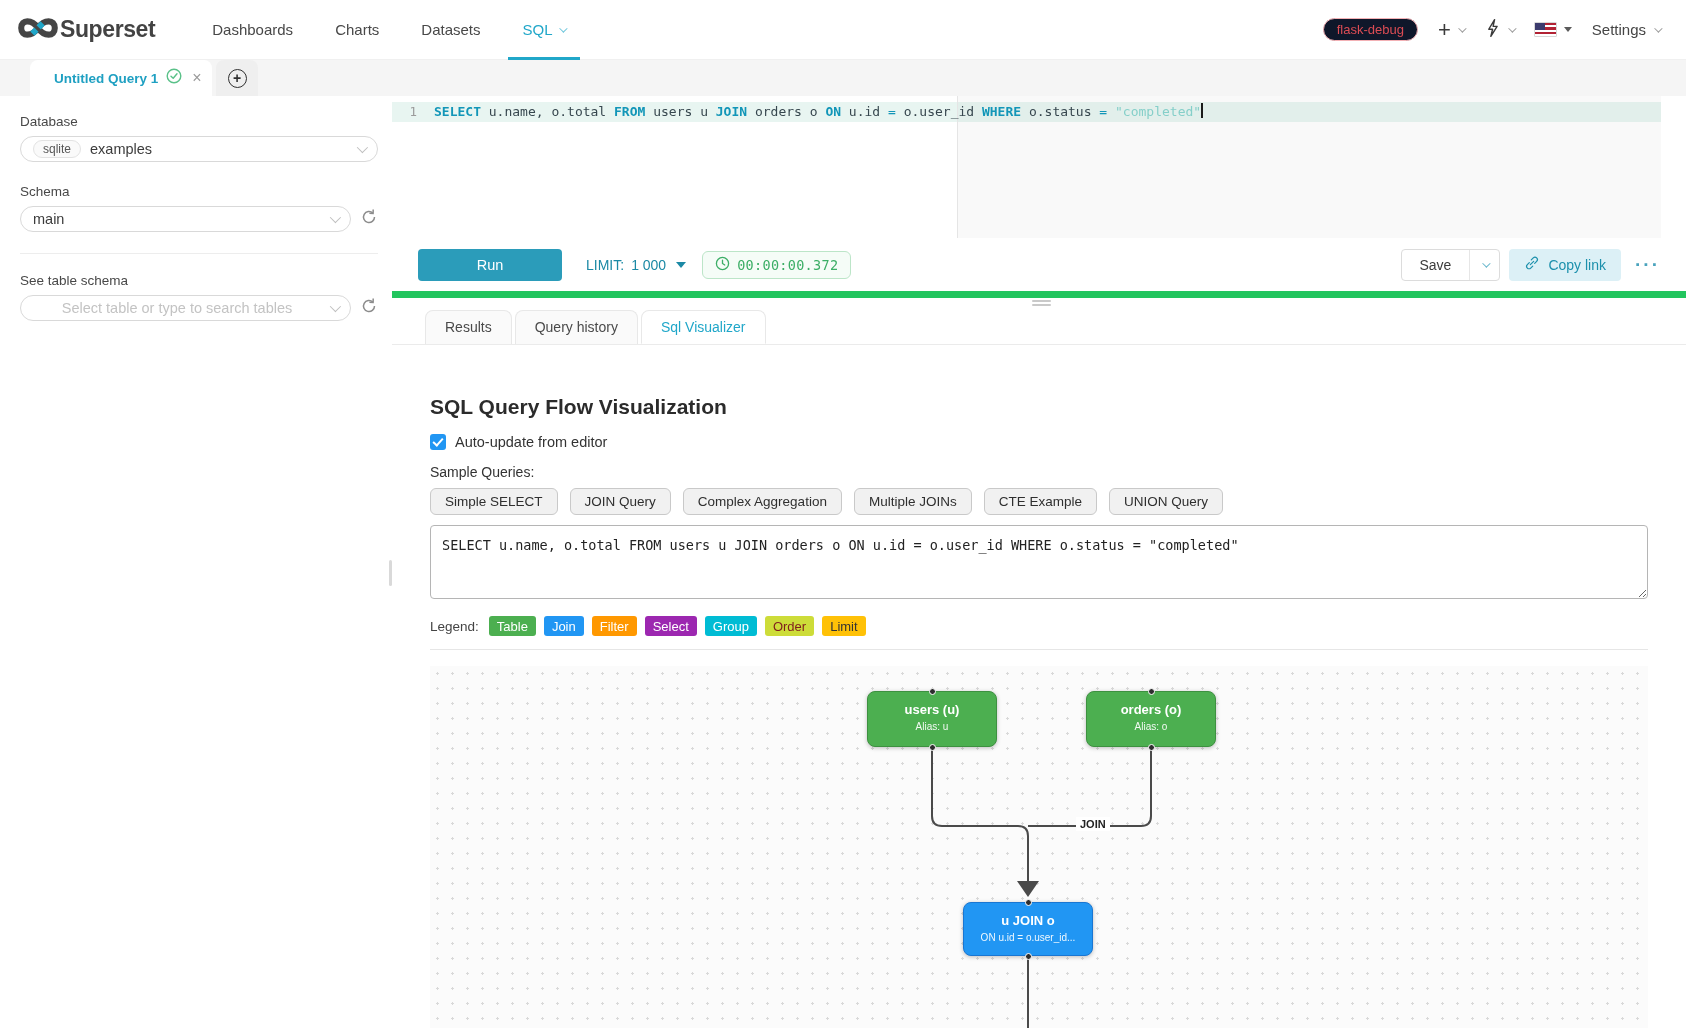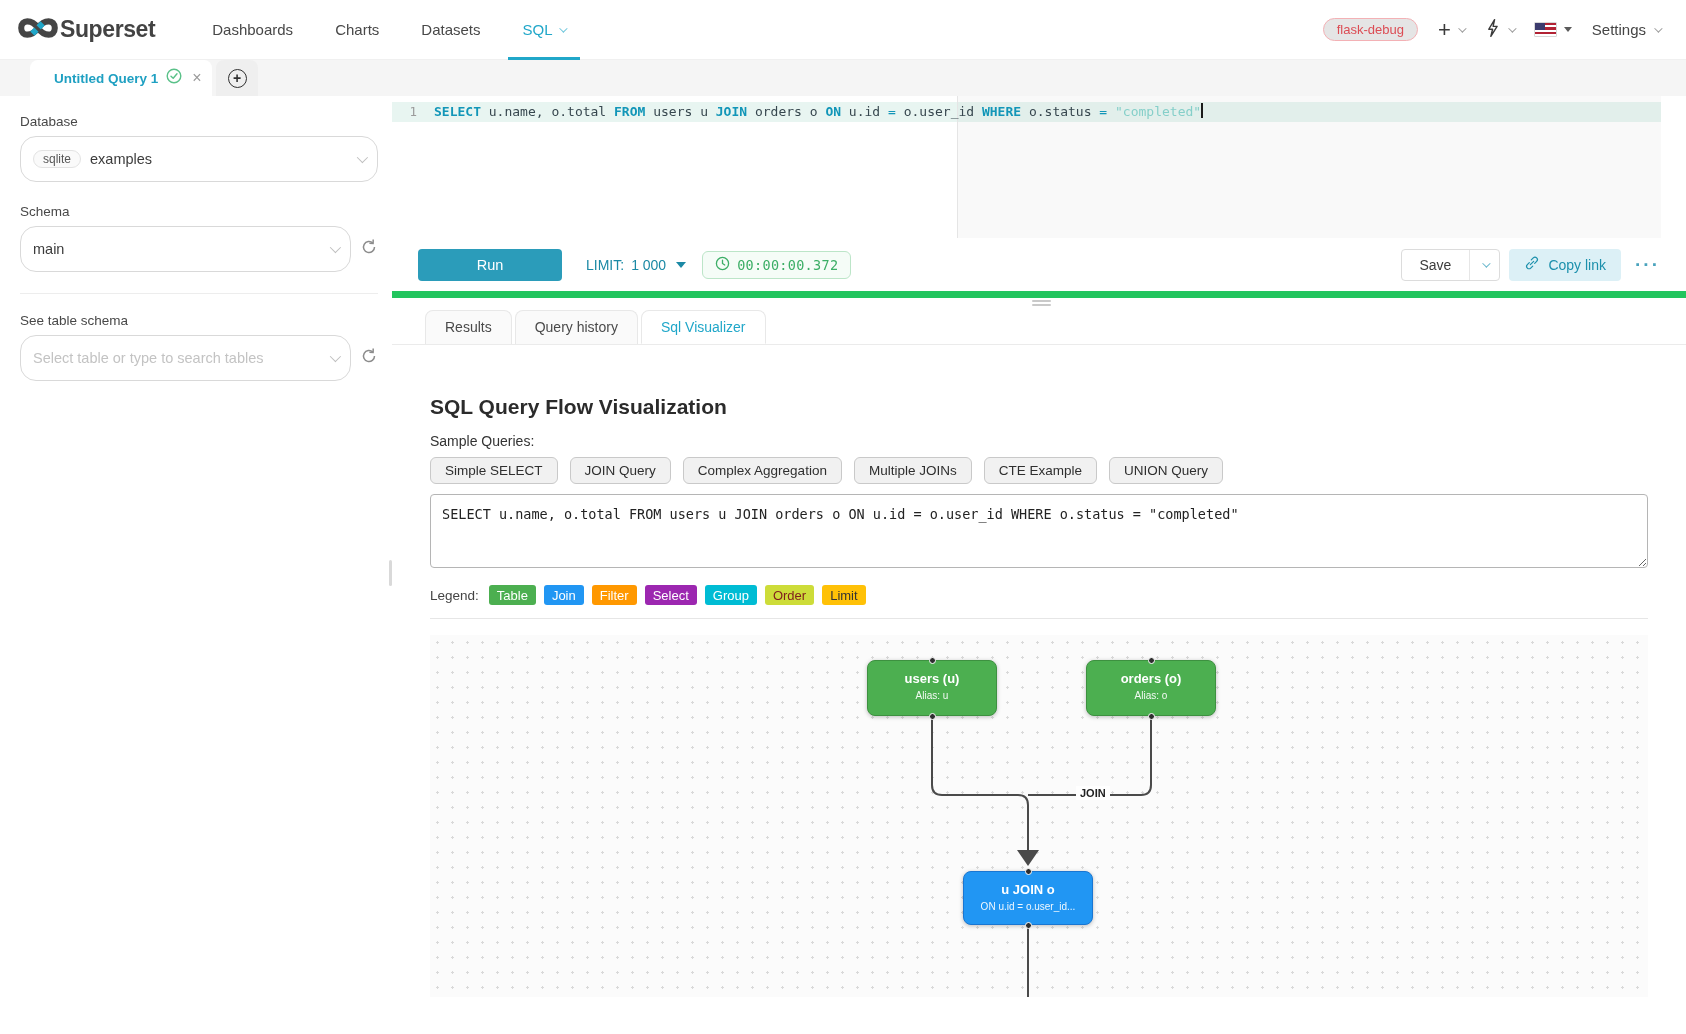--- a/index.html
+++ b/index.html
@@ -16,21 +16,21 @@
   .brand{font-size:23px; font-weight:700; color:#434343; letter-spacing:-0.4px;}
   .nav-items{display:flex; align-items:stretch; height:60px;}
   .nav-item{display:flex; align-items:center; gap:6px; padding:0 21px; font-size:15px; color:#484848; cursor:pointer; position:relative;}
   .nav-item.active{color:#20a7c9;}
   .nav-item.active::after{content:""; position:absolute; left:6px; right:6px; bottom:0; height:3px; background:#20a7c9;}
   .chev{width:7px; height:7px; border-right:1.6px solid currentColor; border-bottom:1.6px solid currentColor;
     transform:rotate(45deg) translateY(-2px); display:inline-block;}
   .chev.sm{width:6px; height:6px;}
   .muted{color:#9b9b9b;}
   .nav-right{display:flex; align-items:center; gap:20px; padding-right:26px;}
-  .env-badge{border:1px solid #f3b1b5; background:#e5e5e5; color:#dc4c54; font-size:13px;
+  .env-badge{border:1px solid #f3b1b5; background:#0f172a; color:#dc4c54; font-size:13px;
     padding:3px 13px; border-radius:12px;}
   .icon-group{display:flex; align-items:center; gap:7px; cursor:pointer;}
   .plus-glyph{font-size:22px; font-weight:400; color:#3a3a3a; line-height:1;}
   .flag{width:23px; height:15px; position:relative; border:1px solid #d8d8d8; border-radius:1px;
     background:repeating-linear-gradient(180deg,#b22234 0 2.2px,#fff 2.2px 4.4px);}
   .flag::after{content:""; position:absolute; left:0; top:0; width:10px; height:7px; background:#3c3b6e;}
   .caret-solid{width:0; height:0; border-left:4px solid transparent; border-right:4px solid transparent; border-top:5px solid #5b5b5b;}
   .settings{display:flex; align-items:center; gap:8px; font-size:15px; color:#454545; cursor:pointer;}
   
   .tabstrip{position:absolute; left:0; top:60px; width:1686px; height:36px; background:#f5f5f5; display:flex; align-items:flex-end; z-index:29;}
@@ -41,25 +41,25 @@
   .qtab-label{font-size:13.5px; font-weight:600; color:#1fa0c2; white-space:nowrap;}
   .close-x{font-size:16px; color:#9b9b9b; line-height:1; margin-left:2px;}
   .plus-tab{margin-left:4px; width:42px; height:36px; background:#efefef; border-radius:8px 8px 0 0;
     display:flex; align-items:center; justify-content:center; cursor:pointer;}
   .plus-circle{width:19px; height:19px; border:1.7px solid #2f2f2f; border-radius:50%;
     display:flex; align-items:center; justify-content:center; font-size:14px; font-weight:600; color:#2f2f2f; line-height:1;}
   
   .sidebar{position:absolute; left:0; top:96px; width:392px; bottom:0; background:#fff; padding:18px 14px 0 20px;}
   .field-label{font-size:13.5px; color:#484848; margin-bottom:7px;}
   .sel-row{display:flex; align-items:center; gap:9px;}
-  .select-box{flex:1; height:46px; border:1px solid #d9d9d9; border-radius:16px; background:#fff;
+  .select-box{flex:1; height:26px; border:1px solid #d9d9d9; border-radius:16px; background:#fff;
     display:flex; align-items:center; padding:0 12px; gap:9px; cursor:pointer;}
   .db-pill{background:#fafafa; border:1px solid #e3e3e3; border-radius:10px; font-size:12px; color:#565656; padding:1px 9px;}
   .select-value{font-size:14.5px; color:#3c3c3c; flex:1;}
-  .select-value.placeholder{color:#c3c3c3;}
+  .select-value.placeholder{color:#c3c3c3;text-align:center;}
   .sb-chev{width:8px; height:8px; border-right:1.6px solid #bfbfbf; border-bottom:1.6px solid #bfbfbf; transform:rotate(45deg) translateY(-2px);}
   .sb-divider{border-top:1px solid #ededed; margin:21px 0 19px 0;}
   .mt22{margin-top:22px;}
   .pane-grip{position:absolute; right:0; top:464px; width:3px; height:26px; background:#d9d9d9; border-radius:2px;}
   
   .editor{position:absolute; left:392px; top:96px; width:1269px; height:142px; background:#fff; font-family:"DejaVu Sans Mono", monospace;}
   .margin-overlay{position:absolute; left:565px; top:0; right:0; bottom:0; background:rgba(0,0,0,0.022); border-left:1px solid #e5e5e5; z-index:2;}
   .active-line{position:absolute; left:0; right:0; top:6px; height:20px; background:#e8f5f1; z-index:1;}
   .gutter{position:absolute; left:0; top:6px; width:34px; text-align:right; padding-right:9px;
     font-size:12.5px; color:#9b9b9b; line-height:20px; z-index:3;}
@@ -294,20 +294,24 @@
         <span>Query history</span>
       </div>
       <div class="stab active">
         <span>Sql Visualizer</span>
       </div>
     </div>
 
     <div class="viz">
       <h2 class="viz-title">SQL Query Flow Visualization</h2>
 
+      <div class="check-row">
+        <span class="checkbox"></span>
+        <span class="check-label">Auto-update from editor</span>
+      </div>
 
       <div class="sample-label">Sample Queries:</div>
       <div class="sample-row">
         <button class="sample-btn">Simple SELECT</button>
         <button class="sample-btn">JOIN Query</button>
         <button class="sample-btn">Complex Aggregation</button>
         <button class="sample-btn">Multiple JOINs</button>
         <button class="sample-btn">CTE Example</button>
         <button class="sample-btn">UNION Query</button>
       </div>

